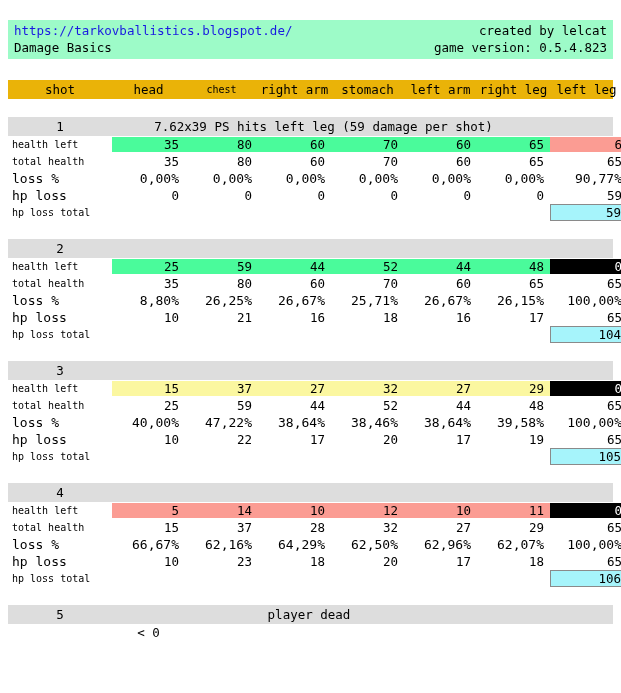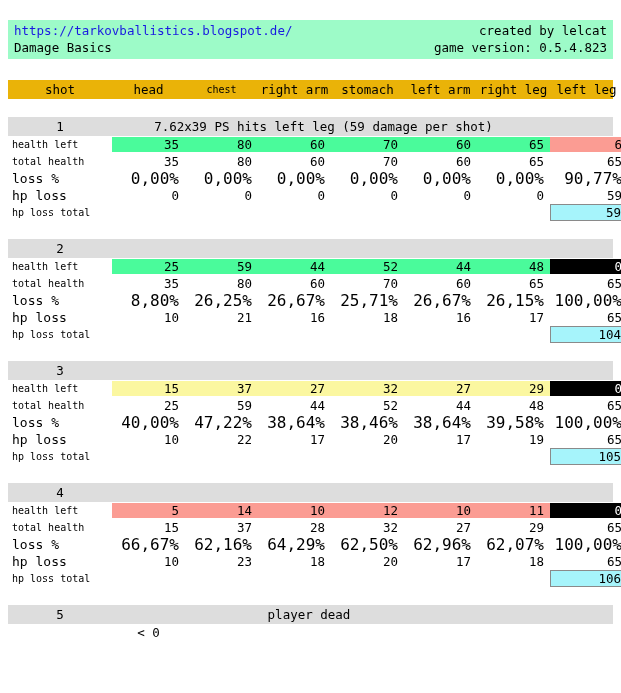--- a/index.html
+++ b/index.html
@@ -123,21 +123,21 @@
     align-items: center;
     justify-content: flex-end;
     padding-right: 6px;
     box-sizing: border-box;
     font-size: 12.5px;
     white-space: pre;
   }
   .row .cell.wide {
     flex: 0 0 78px;
   }
-  .row.pct .cell { font-size: 16px; }
+  .row.pct .cell { font-size: 13px; }
 
   
   .fill-green  { background: #4afb9b; }
   .fill-yellow { background: #fbf7a0; }
   .fill-red    { background: #fb9c93; }
   .fill-black  { background: #000000; color: #ffffff; }
 
   
   .row.total .cell.wide {
     background: #a6f4fb;

